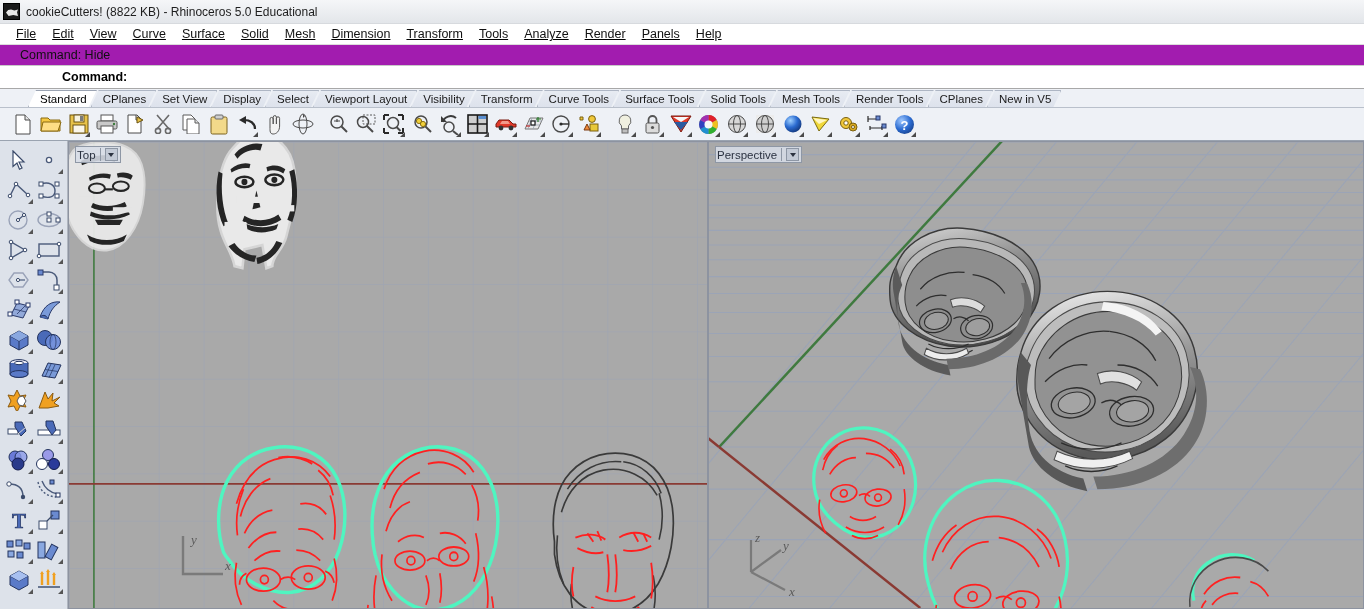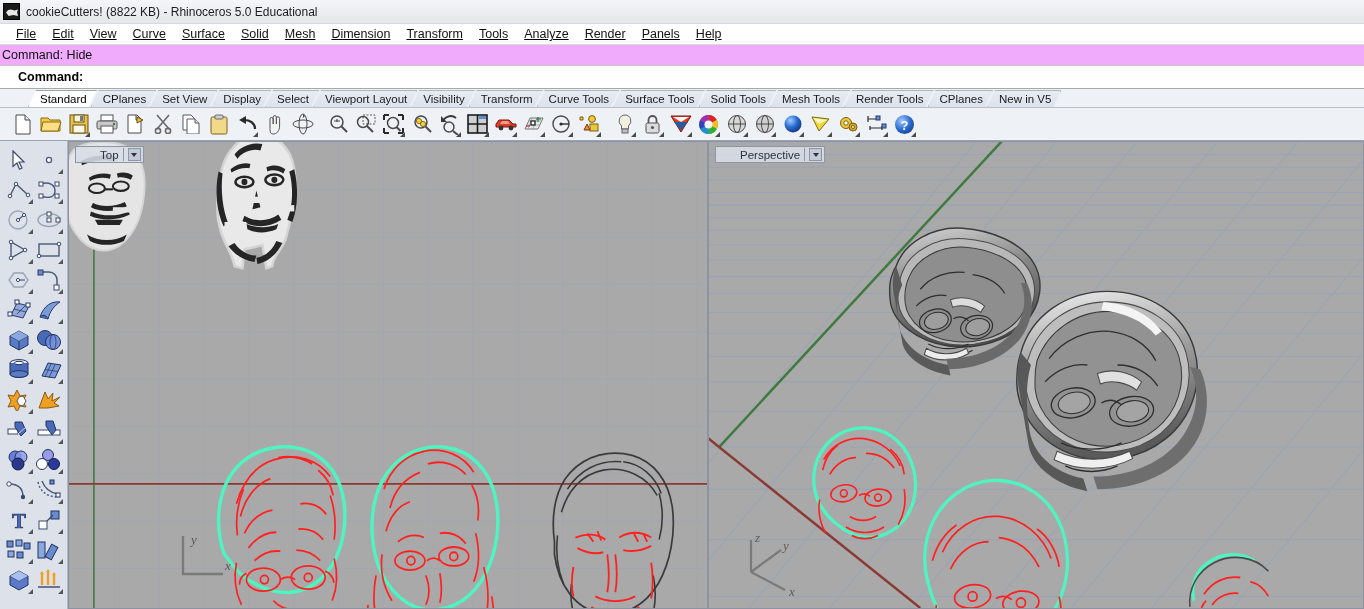--- a/index.html
+++ b/index.html
@@ -36,29 +36,29 @@
     background: #ffffff; border-bottom: 1px solid #dcdcdc; flex: none;
     padding-left: 8px;
     text-decoration: underline;
   }
   .menu-item {
     font-size: 12.5px; color: #111; padding: 2px 8px; white-space: nowrap; cursor: default;
   }
 
   
   .cmd-history {
-    height: 21px; background: #f0abfc; border-bottom: 1px solid #c8c8c8;
-    display: flex; align-items: center; padding-left: 2px; flex: none;
+    height: 21px; background: #a21caf; border-bottom: 1px solid #c8c8c8;
+    display: flex; align-items: center; padding-left: 20px; flex: none;
   }
   .cmd-history span { font-size: 12.5px; color: #101010; }
   .cmd-prompt-row {
     height: 23px; background: #ffffff; border-bottom: 1px solid #a8a8a8;
     display: flex; align-items: center; padding-left: 18px; flex: none;
   }
-  .cmd-label { font-size: 12.5px; color: #000; font-weight: bold; }
+  .cmd-label { font-size: 12.5px; color: #000; font-weight: bold; margin-left: 44px; }
   .cmd-input {
     flex: 1; height: 17px; margin-left: 4px; border: none; outline: none;
     background: transparent; font-size: 12.5px; font-family: "Liberation Sans", sans-serif;
     color: #000; padding: 0; caret-color: #000;
   }
 
   
   .tabbar {
     height: 19px; background: #eef1f6; display: flex; align-items: flex-end;
     padding-left: 28px; flex: none; border-bottom: 1px solid #b9c0cb;
@@ -117,21 +117,21 @@
     position: relative; overflow: hidden; background: #a9a9a9;
     border: 1px solid #8d93a0;
   }
   #vp-top { width: 640px; flex: none; }
   #vp-persp { flex: 1; }
 
   .vp-label {
     position: absolute; left: 6px; top: 4px; z-index: 10;
     display: flex; align-items: center; height: 17px;
     background: rgba(215,221,231,0.88); border: 1px solid #8e97a5;
-    padding: 0 2px 0 24px; font-size: 11.5px; color: #2b3240;
+    padding: 0 2px 0 1px; font-size: 11.5px; color: #2b3240;
   }
   .vp-label .sep { width: 1px; height: 13px; background: #8e97a5; margin: 0 4px; }
   .vp-label .arrow {
     width: 13px; height: 13px; background: #c3cad6; border: 1px solid #8e97a5;
     display: flex; align-items: center; justify-content: center;
   }
   .vp-label .arrow i {
     width: 0; height: 0; border-left: 3.5px solid transparent;
     border-right: 3.5px solid transparent; border-top: 4px solid #2b3240;
   }

